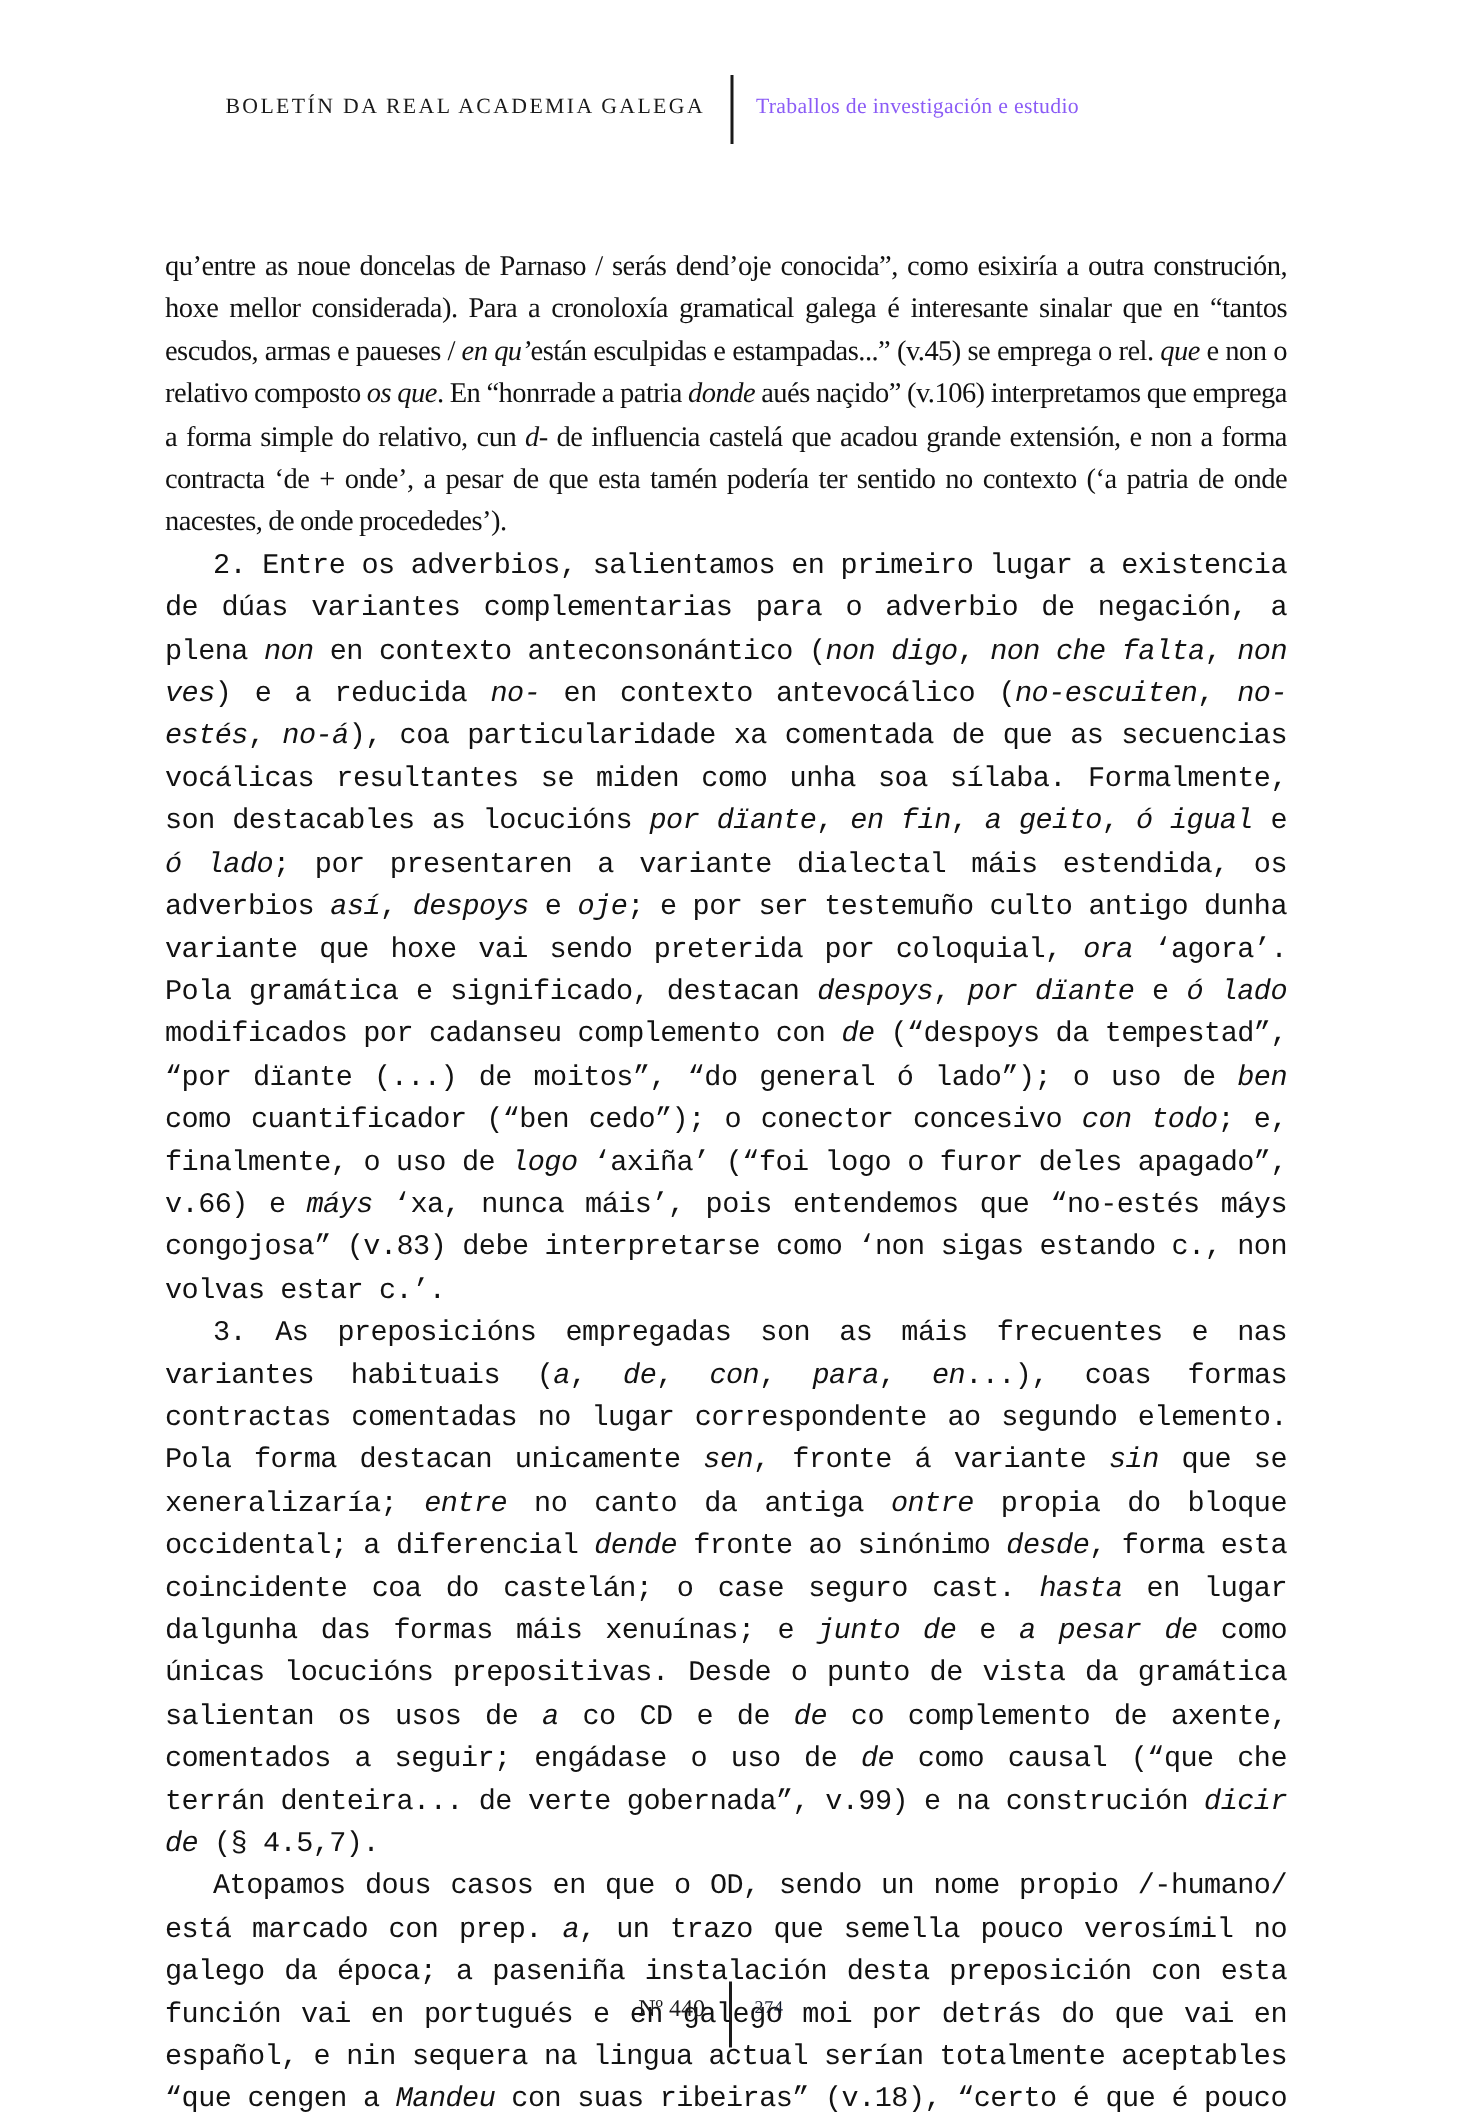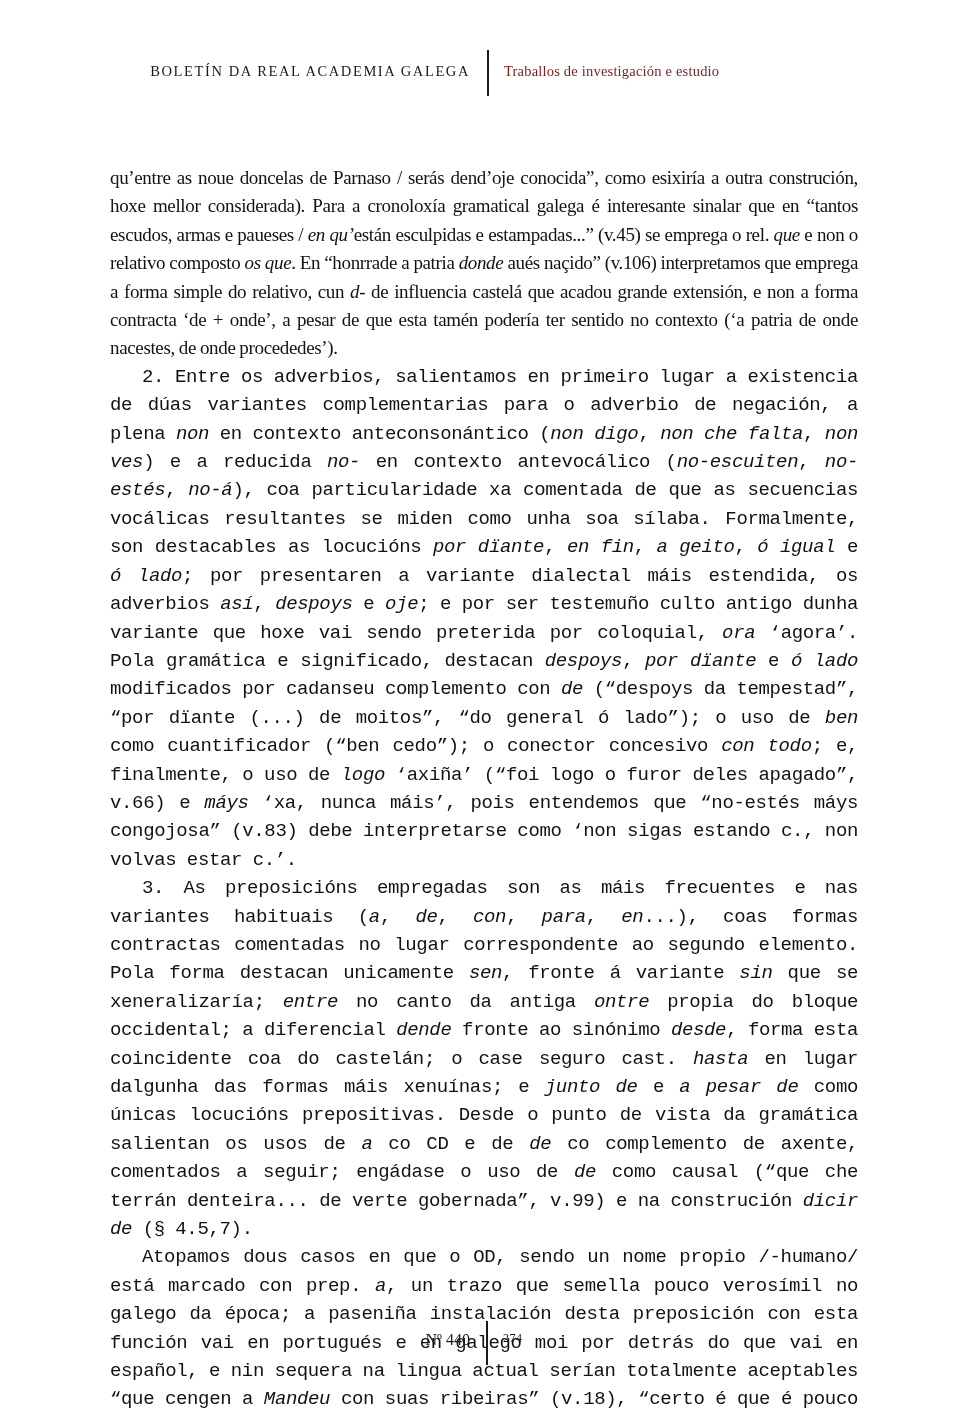--- a/index.html
+++ b/index.html
@@ -30,21 +30,21 @@
     height: 46px;
     background: #1a1a1a;
   }
   .section-title {
     position: absolute;
     top: 63px;
     left: 504px;
     font-size: 14.5px;
     letter-spacing: 0.2px;
     white-space: nowrap;
-    color: #7f1d1d;
+    color: #8b5cf6;
   }
   
   .article-body {
     position: absolute;
     left: 110px;
     top: 164px;
     width: 748px;
     font-size: 19px;
     line-height: 28.4px;
     letter-spacing: -0.35px;

